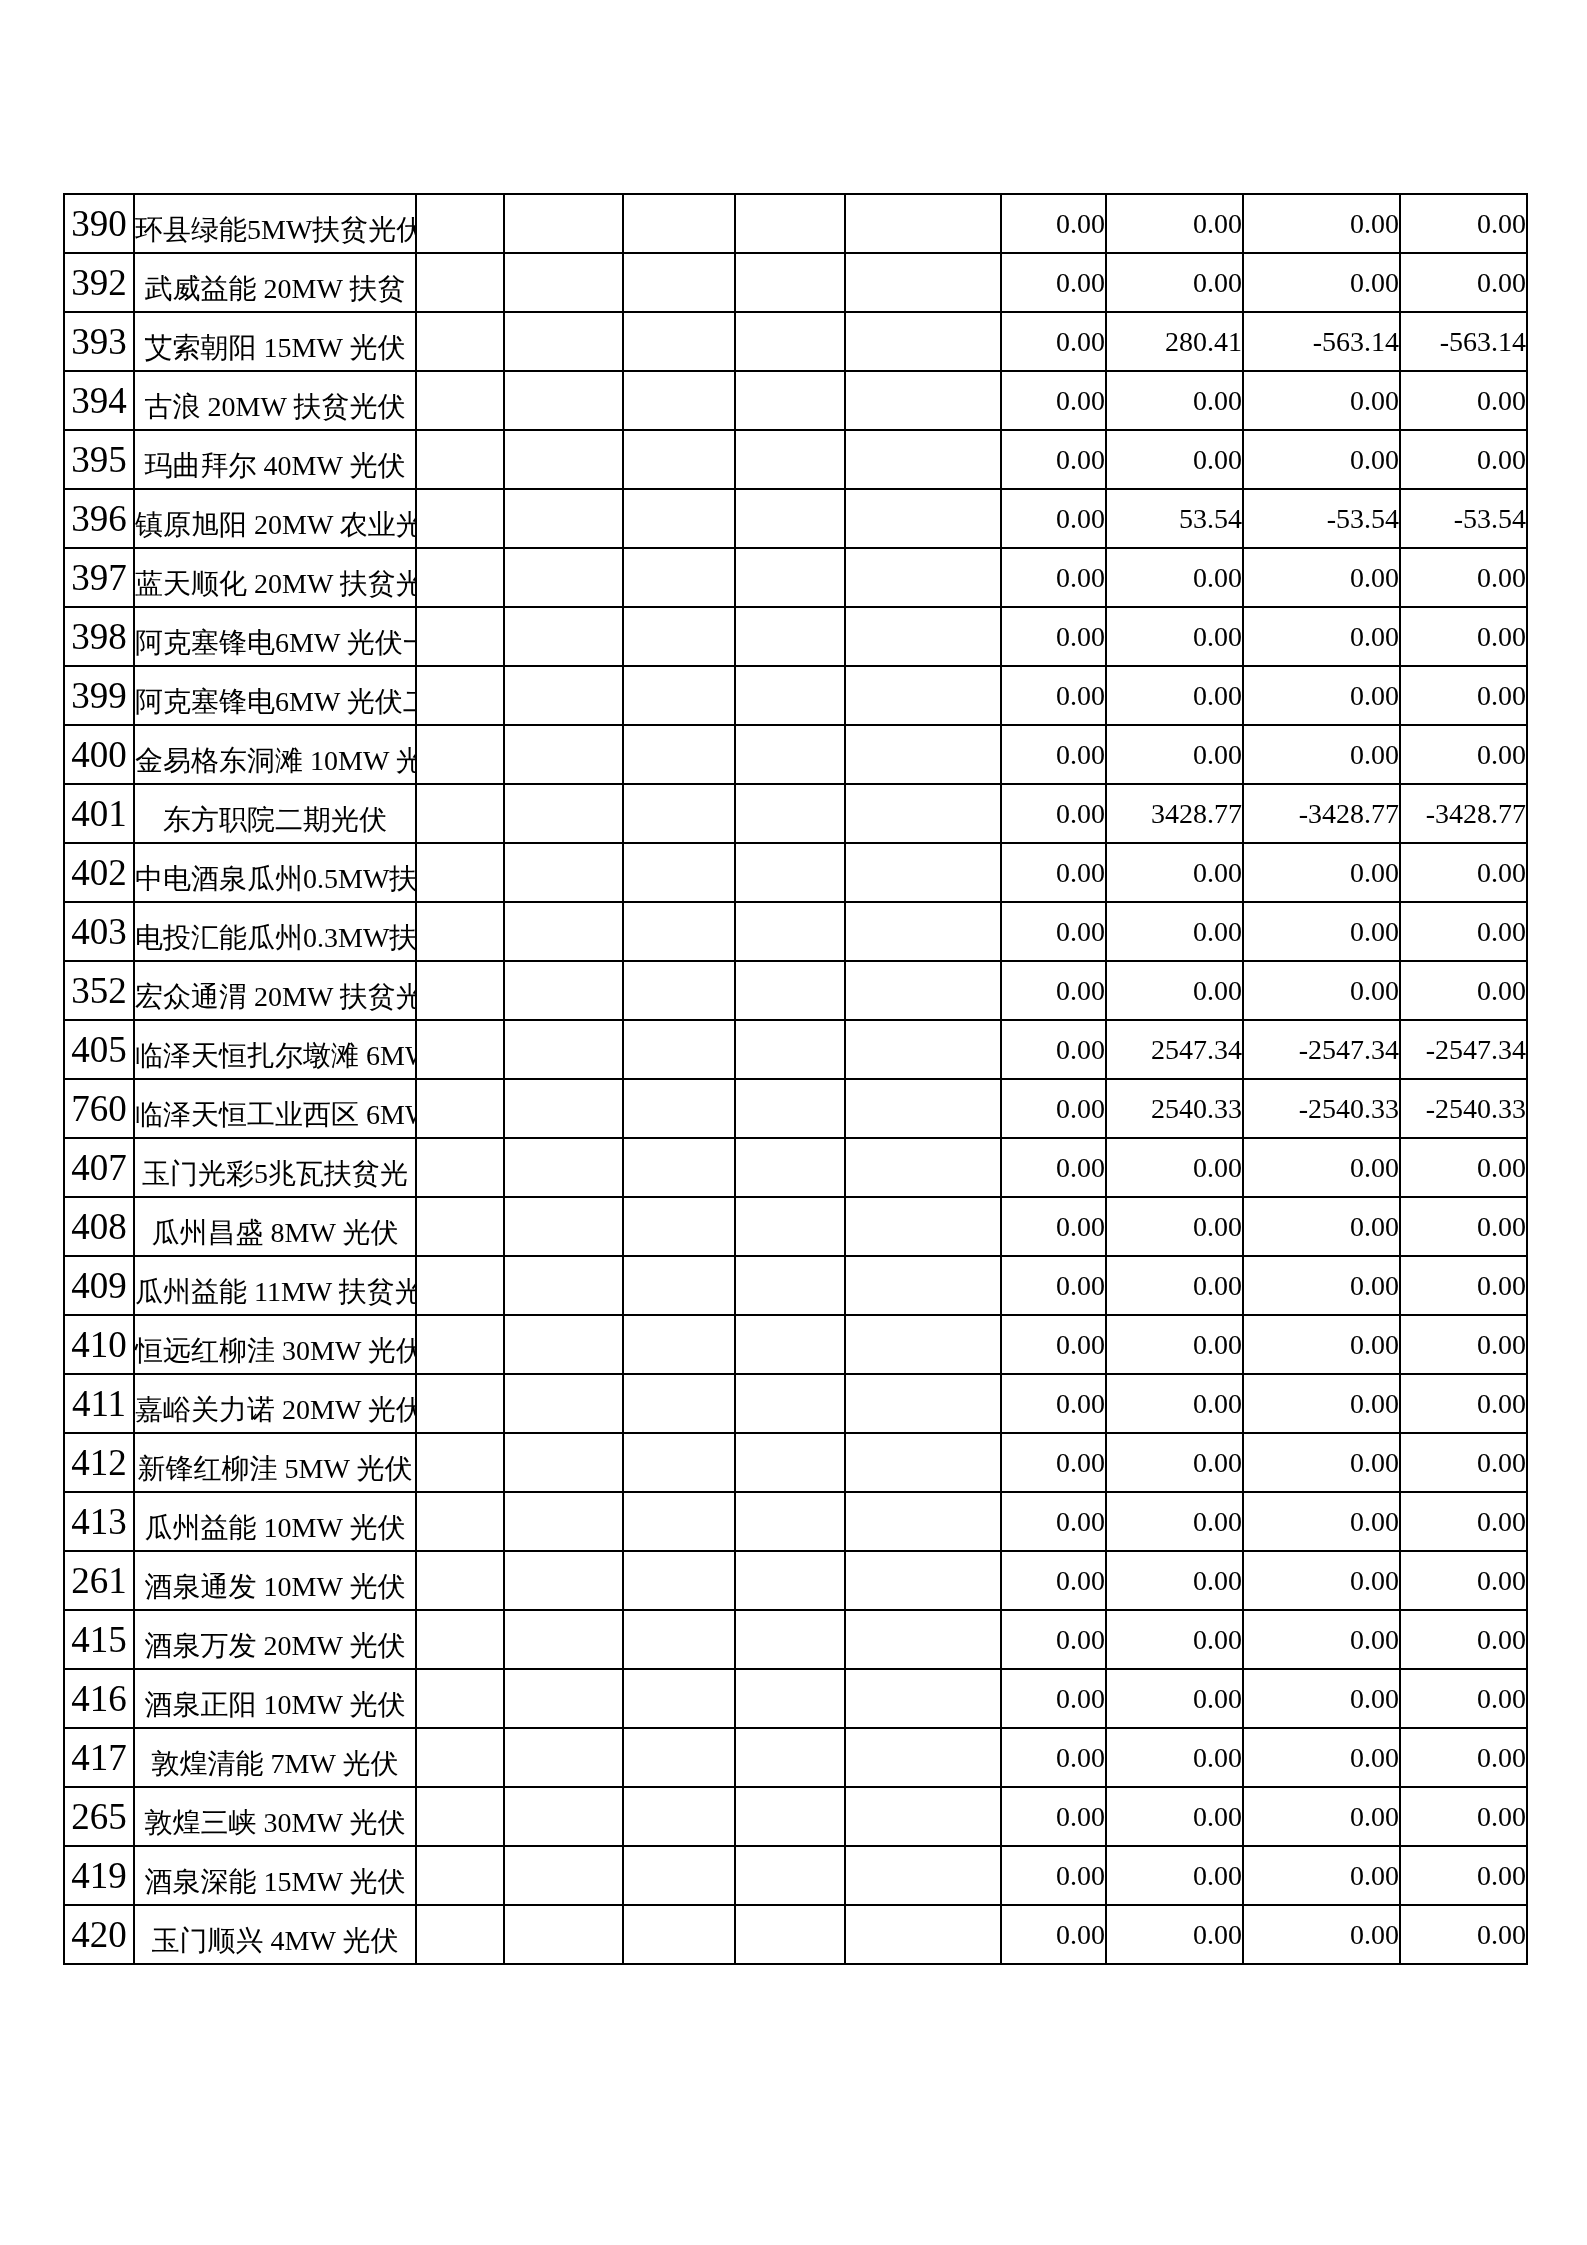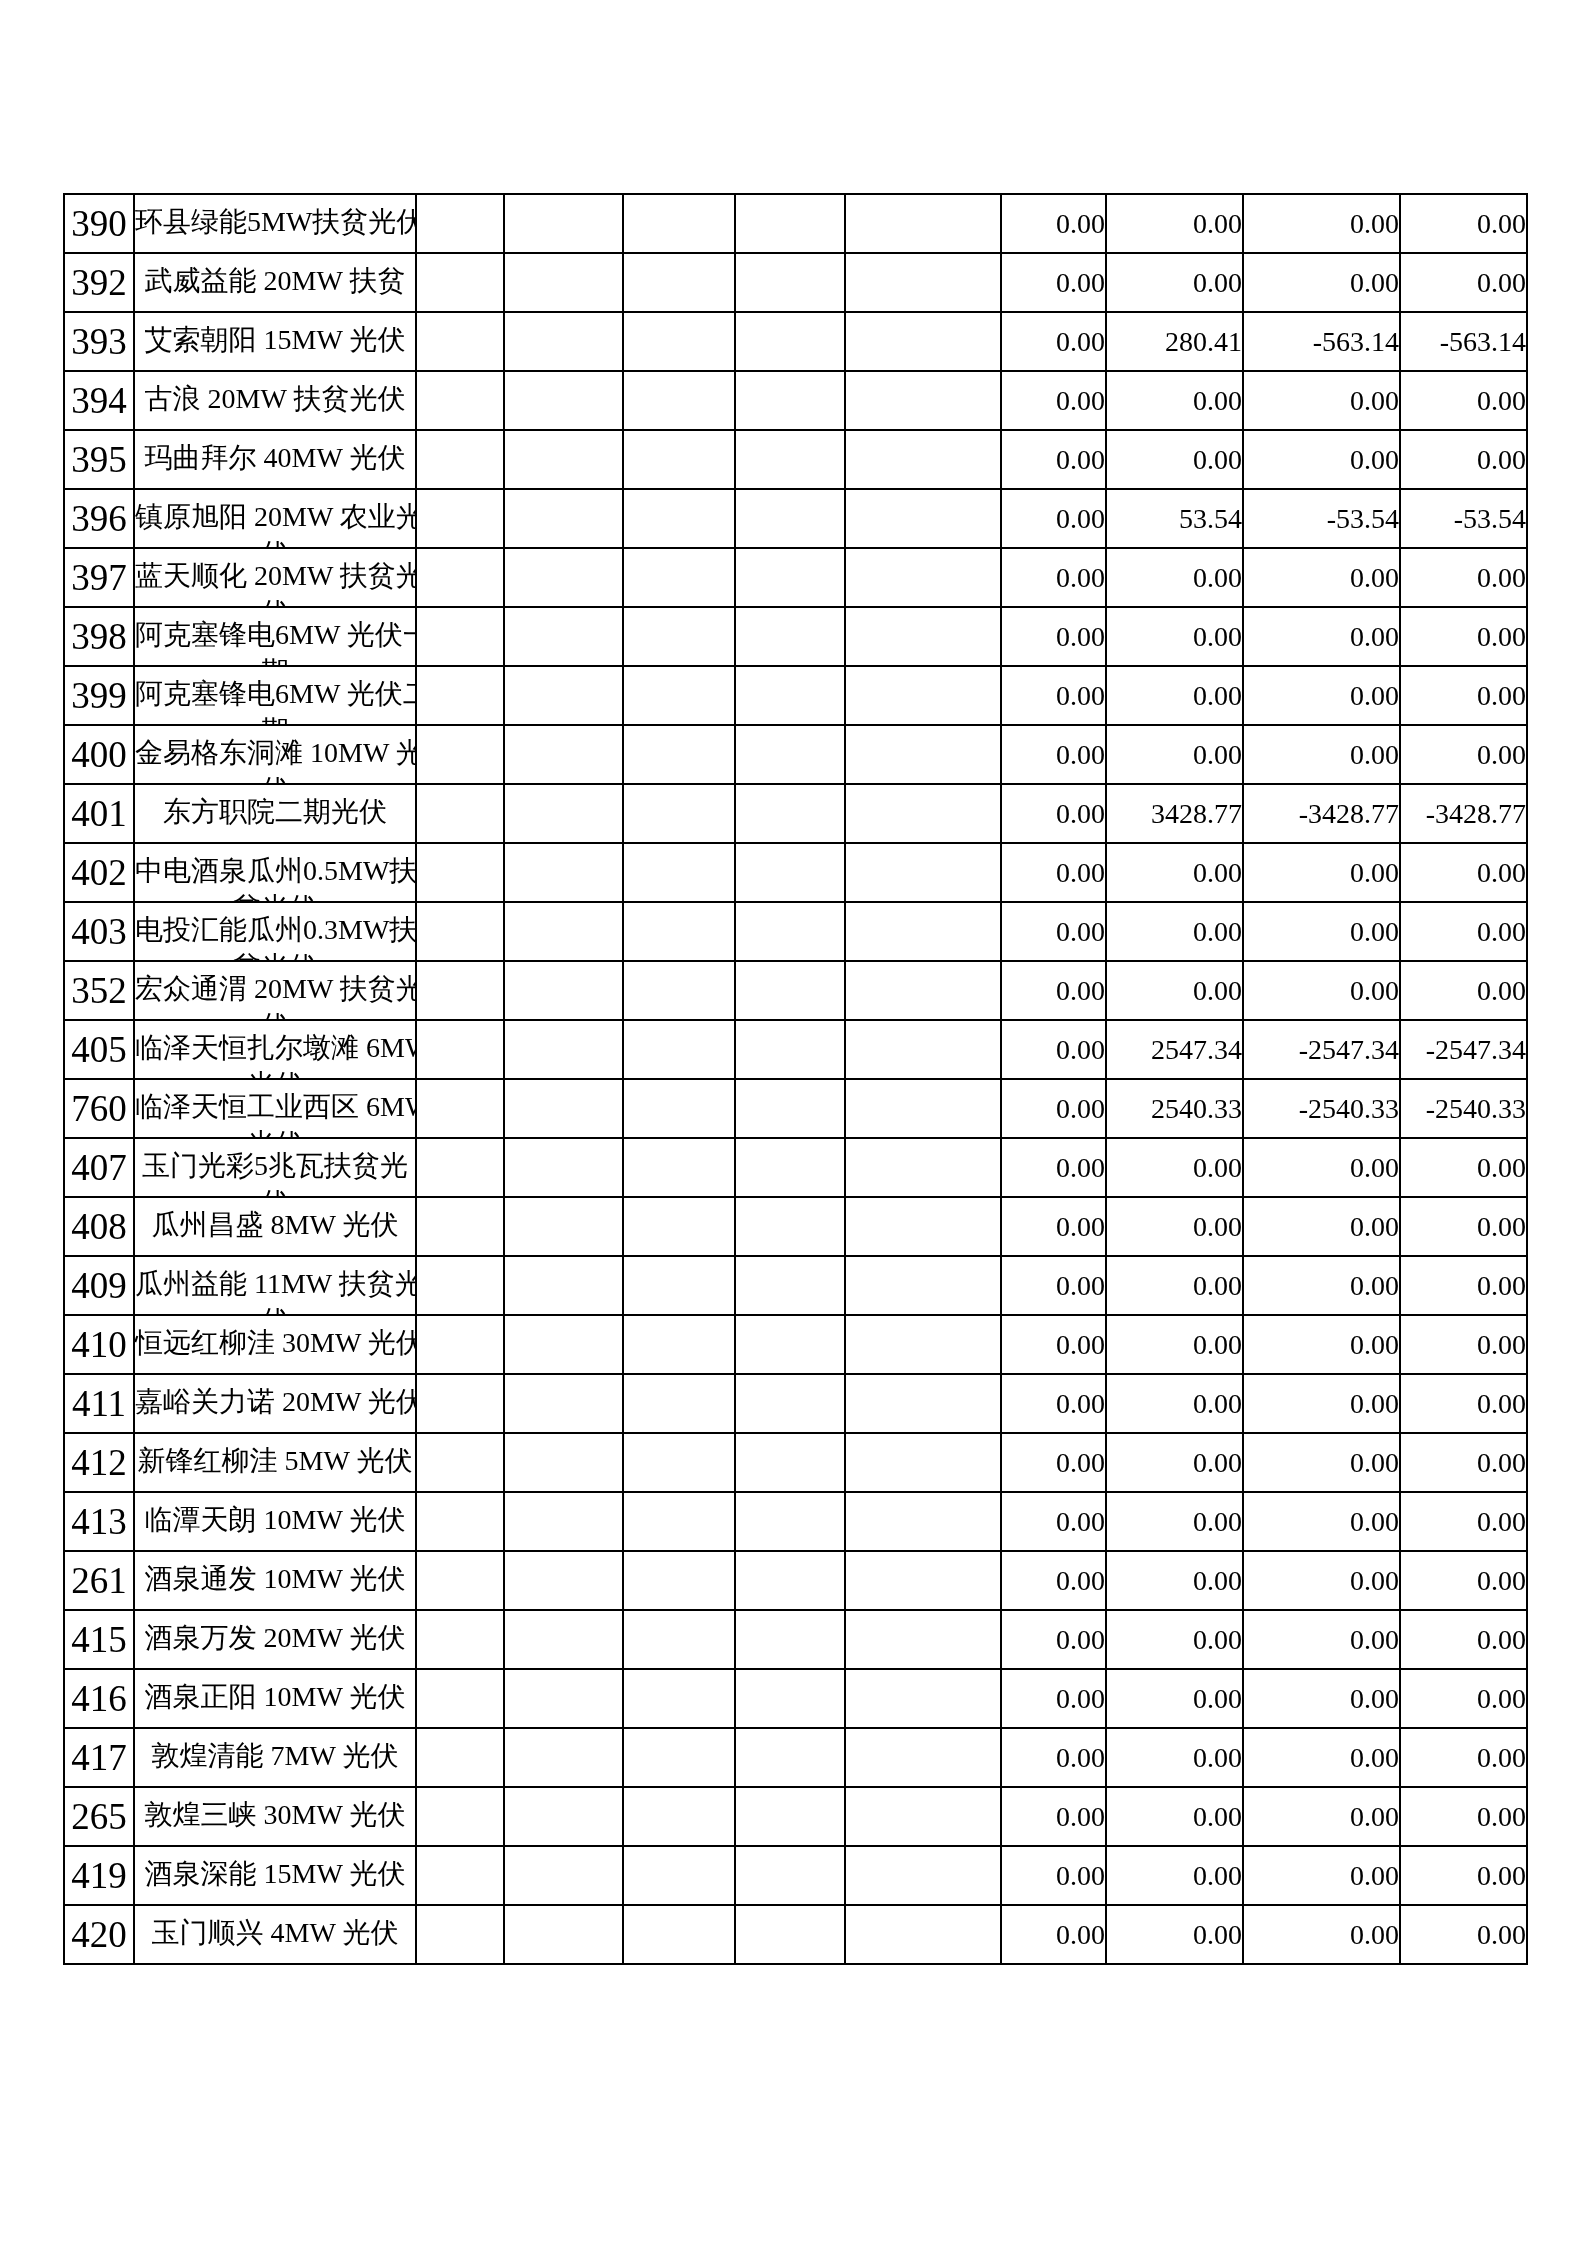--- a/index.html
+++ b/index.html
@@ -27,21 +27,21 @@
     overflow: hidden;
   }
   td.cell-no {
     text-align: center;
     vertical-align: middle;
     font-size: 37px;
   }
   td.cell-name .name-clip {
     height: 57px;
     box-sizing: border-box;
-    padding-top: 8px;
+    padding-top: 16px;
     overflow: hidden;
     line-height: 37px;
     font-size: 28px;
     text-align: center;
     white-space: pre;
   }
   td.cell-blank {
     background: #ffffff;
   }
   td.cell-val {
@@ -407,21 +407,21 @@
         <td class="cell-blank"></td>
         <td class="cell-blank"></td>
         <td class="cell-val">0.00</td>
         <td class="cell-val">0.00</td>
         <td class="cell-val">0.00</td>
         <td class="cell-val">0.00</td>
       </tr>
       <tr>
         <td class="cell-no">413</td>
         <td class="cell-name">
-          <div class="name-clip">临潭天朗 10MW 光伏</div>
+          <div class="name-clip">瓜州益能 10MW 光伏</div>
         </td>
         <td class="cell-blank"></td>
         <td class="cell-blank"></td>
         <td class="cell-blank"></td>
         <td class="cell-blank"></td>
         <td class="cell-blank"></td>
         <td class="cell-val">0.00</td>
         <td class="cell-val">0.00</td>
         <td class="cell-val">0.00</td>
         <td class="cell-val">0.00</td>

